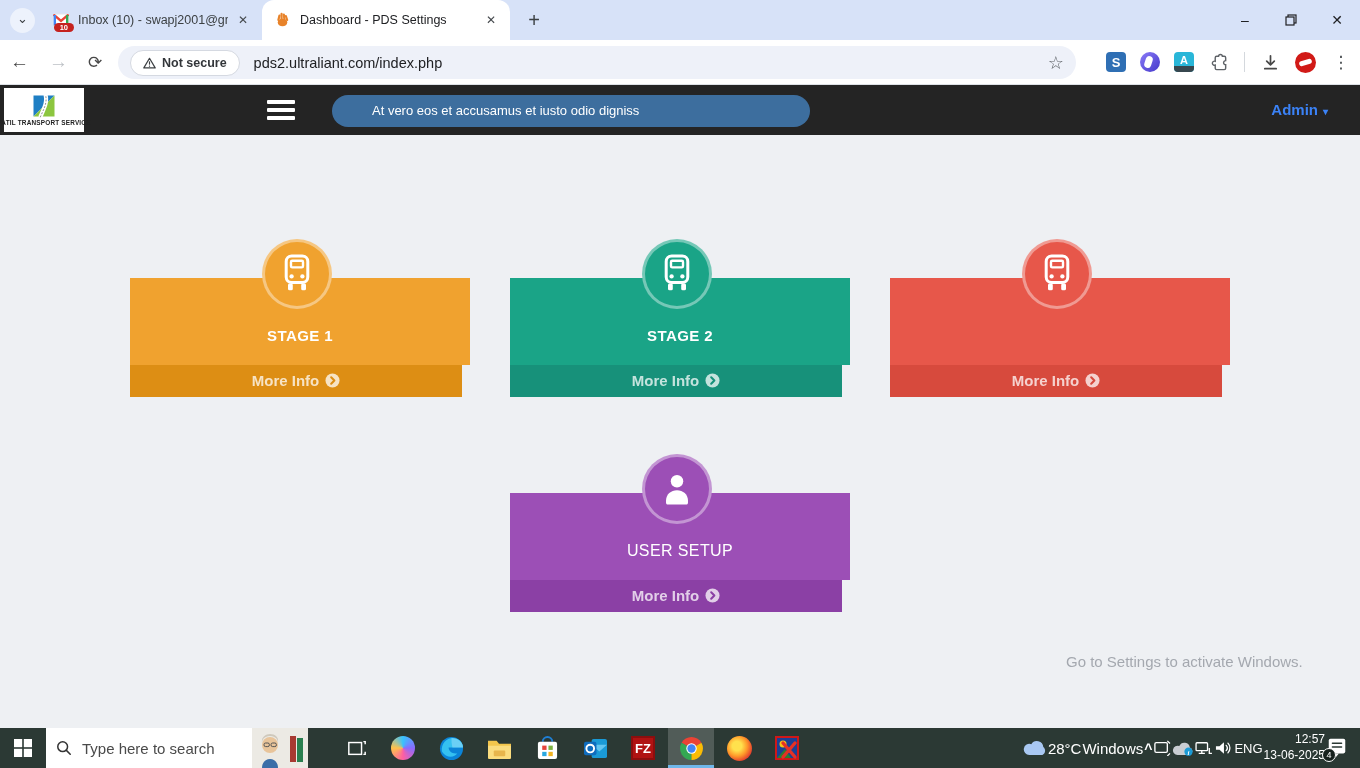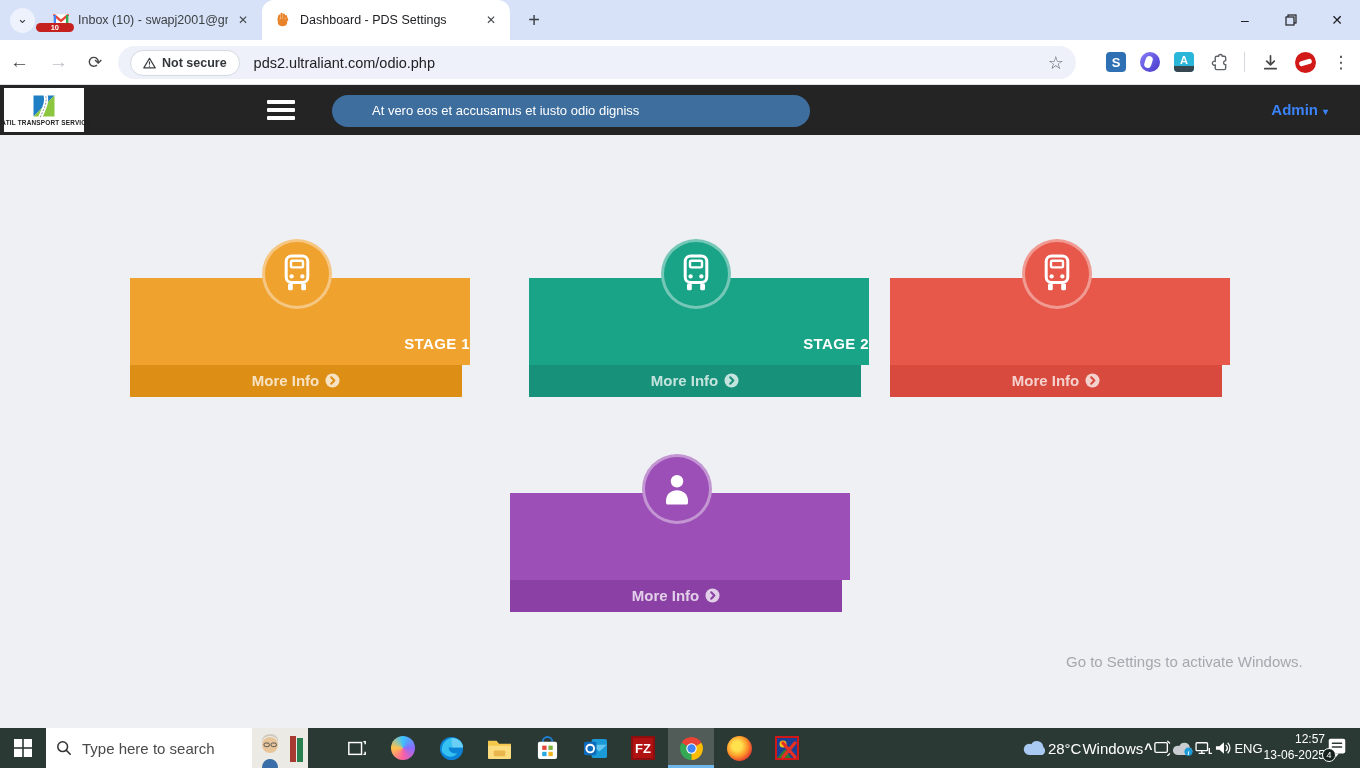--- a/index.html
+++ b/index.html
@@ -10,21 +10,21 @@
   .tabstrip { position:absolute; top:0; left:0; width:1360px; height:40px; background:#d7e2f8; }
   .tab-search { position:absolute; left:10px; top:8px; width:25px; height:25px; border-radius:50%;
     background:rgba(255,255,255,.55); color:#3c4043; font-size:13px; text-align:center; line-height:22px; }
   .tab { position:absolute; top:0; height:40px; display:flex; align-items:center; gap:8px; padding:0 12px; }
   .tab.inactive { left:40px; width:222px; color:#3c4043; }
   .tab.active { left:262px; width:248px; background:#ffffff; border-radius:12px 12px 0 0; color:#202124; }
   .tab-title { flex:1; font-size:12.5px; white-space:nowrap; overflow:hidden; }
   .tab-close { font-size:12px; color:#45494d; padding:2px; }
   .favicon { width:18px; height:18px; position:relative; flex:0 0 auto; }
   .gmail-badge { position:absolute; right:-4px; bottom:-3px; background:#c5221f; color:#fff; font-size:7.5px;
-    font-weight:bold; border-radius:6px; padding:0 15px; line-height:9px; }
+    font-weight:bold; border-radius:6px; padding:0 6px; line-height:9px; }
   .newtab { position:absolute; left:522px; top:9px; font-size:20px; color:#3c4043; width:24px; text-align:center; }
   .winctl { position:absolute; right:0; top:0; height:40px; display:flex; }
   .winctl .wbtn { width:46px; height:40px; display:flex; align-items:center; justify-content:center;
     color:#202124; font-size:14px; }
 
   
   .toolbar { position:absolute; top:40px; left:0; width:1360px; height:45px; background:#ffffff;
     border-bottom:1px solid #dde1e6; }
   .nav-icons { position:absolute; left:10px; top:0; height:44px; display:flex; align-items:center; gap:20px;
     font-size:19px; }
@@ -57,26 +57,26 @@
   .logo-text { font-size:6.4px; font-weight:bold; color:#222; letter-spacing:.2px; white-space:nowrap; }
   .hamburger { position:absolute; left:267px; top:15px; width:28px; }
   .hamburger div { height:4px; background:#fff; border-radius:1px; margin-bottom:4px; }
   .banner { position:absolute; left:332px; top:10px; width:478px; height:32px; background:#3d6e9e;
     border-radius:16px; color:#fff; font-size:13px; line-height:32px; padding-left:40px; }
   .admin { position:absolute; right:32px; top:0; line-height:50px; color:#3b82f6; font-size:15px; font-weight:700;margin-left:20px; }
   .admin .caret { font-size:10px; margin-left:5px; }
 
   
   .card { position:absolute; width:340px; height:158px; }
-  .c1 { left:130px; top:239px; } .c2 { left:510px; top:239px;margin-left:19px; } .c3 { left:890px; top:239px; }
+  .c1 { left:130px; top:239px; } .c2 { left:510px; top:239px; } .c3 { left:890px; top:239px; }
   .c4 { left:510px; top:454px; }
   .card-circle { position:absolute; left:132px; top:0; width:70px; height:70px; border-radius:50%;
     border:3px solid rgba(255,255,255,.4); display:flex; align-items:center; justify-content:center; z-index:2; }
   .card-body { position:absolute; left:0; top:39px; width:340px; height:87px; }
-  .card-label { position:absolute; left:0; top:96px; width:340px; text-align:right; color:#fff;
+  .card-label { position:absolute; left:0; top:88px; width:340px; text-align:center; color:#fff;
     font-size:15px; font-weight:700; letter-spacing:.4px; z-index:1;}
   .c4 .card-label { font-weight:400; font-size:16px; }
   .card-footer { position:absolute; left:0; top:126px; width:332px; height:32px; text-align:center;
     line-height:32px; color:rgba(255,255,255,.75); font-size:15px; font-weight:700; }
   .c1 .card-circle,.c1 .card-body { background:#f0a22f; } .c1 .card-footer { background:#dd8e14; }
   .c2 .card-circle,.c2 .card-body { background:#1aa487; } .c2 .card-footer { background:#17917a; }
   .c3 .card-circle,.c3 .card-body { background:#e7574a; } .c3 .card-footer { background:#d74a3d; }
   .c4 .card-circle,.c4 .card-body { background:#9c4fb6; } .c4 .card-footer { background:#8b40a5; }
   .more-arrow { display:inline-block; vertical-align:-2px; margin-left:6px; }
   .c1 .more-arrow path { stroke:#dd8e14; } .c2 .more-arrow path { stroke:#17917a; }
@@ -165,21 +165,21 @@
   </div>
   <div class="omnibox">
     <span class="chip">
       <svg width="13" height="12" viewBox="0 0 16 14">
         <path d="M8 1.2 L15 13 H1 Z" fill="none" stroke="#3c4043" stroke-width="1.5" stroke-linejoin="round"></path>
         <rect x="7.3" y="5" width="1.4" height="4" fill="#3c4043"></rect>
         <rect x="7.3" y="10.2" width="1.4" height="1.4" fill="#3c4043"></rect>
       </svg>
       <span>Not secure</span>
     </span>
-    <span class="url">pds2.ultraliant.com/odio.php</span>
+    <span class="url">pds2.ultraliant.com/index.php</span>
     <span class="omni-star">☆</span>
   </div>
   <div class="ext-area">
     <span class="ext ext-s">S</span>
     <span class="ext ext-sider"></span>
     <span class="ext ext-translate">
         <span>A</span>
       </span>
     <span class="ext">
       <svg width="19" height="19" viewBox="0 0 20 20">
@@ -288,20 +288,21 @@
 </div>
 
 <div class="card c4">
   <div class="card-body"></div>
   <div class="card-circle">
     <svg width="38" height="38" viewBox="0 0 64 64" fill="#fff">
       <circle cx="32" cy="19" r="10.5"></circle>
       <path d="M13.5 55v-3.5c0-10.5 8.3-17.5 18.5-17.5s18.5 7 18.5 17.5V55c0 2-1.6 3.2-3.4 3.2H16.9c-1.8 0-3.4-1.2-3.4-3.2z"></path>
     </svg>
   </div>
+  <div class="card-label">USER SETUP</div>
   <div class="card-footer">
     <span>More Info</span><span class="more-arrow">
       <svg width="15" height="15" viewBox="0 0 16 16">
           <circle cx="8" cy="8" r="7.5" fill="rgba(255,255,255,.75)"></circle>
       <path d="M6.6 4.6 L10 8 L6.6 11.4" fill="none" stroke-width="2.2" stroke-linecap="round" stroke-linejoin="round"></path>
         </svg>
     </span>
   </div>
 </div>
 

